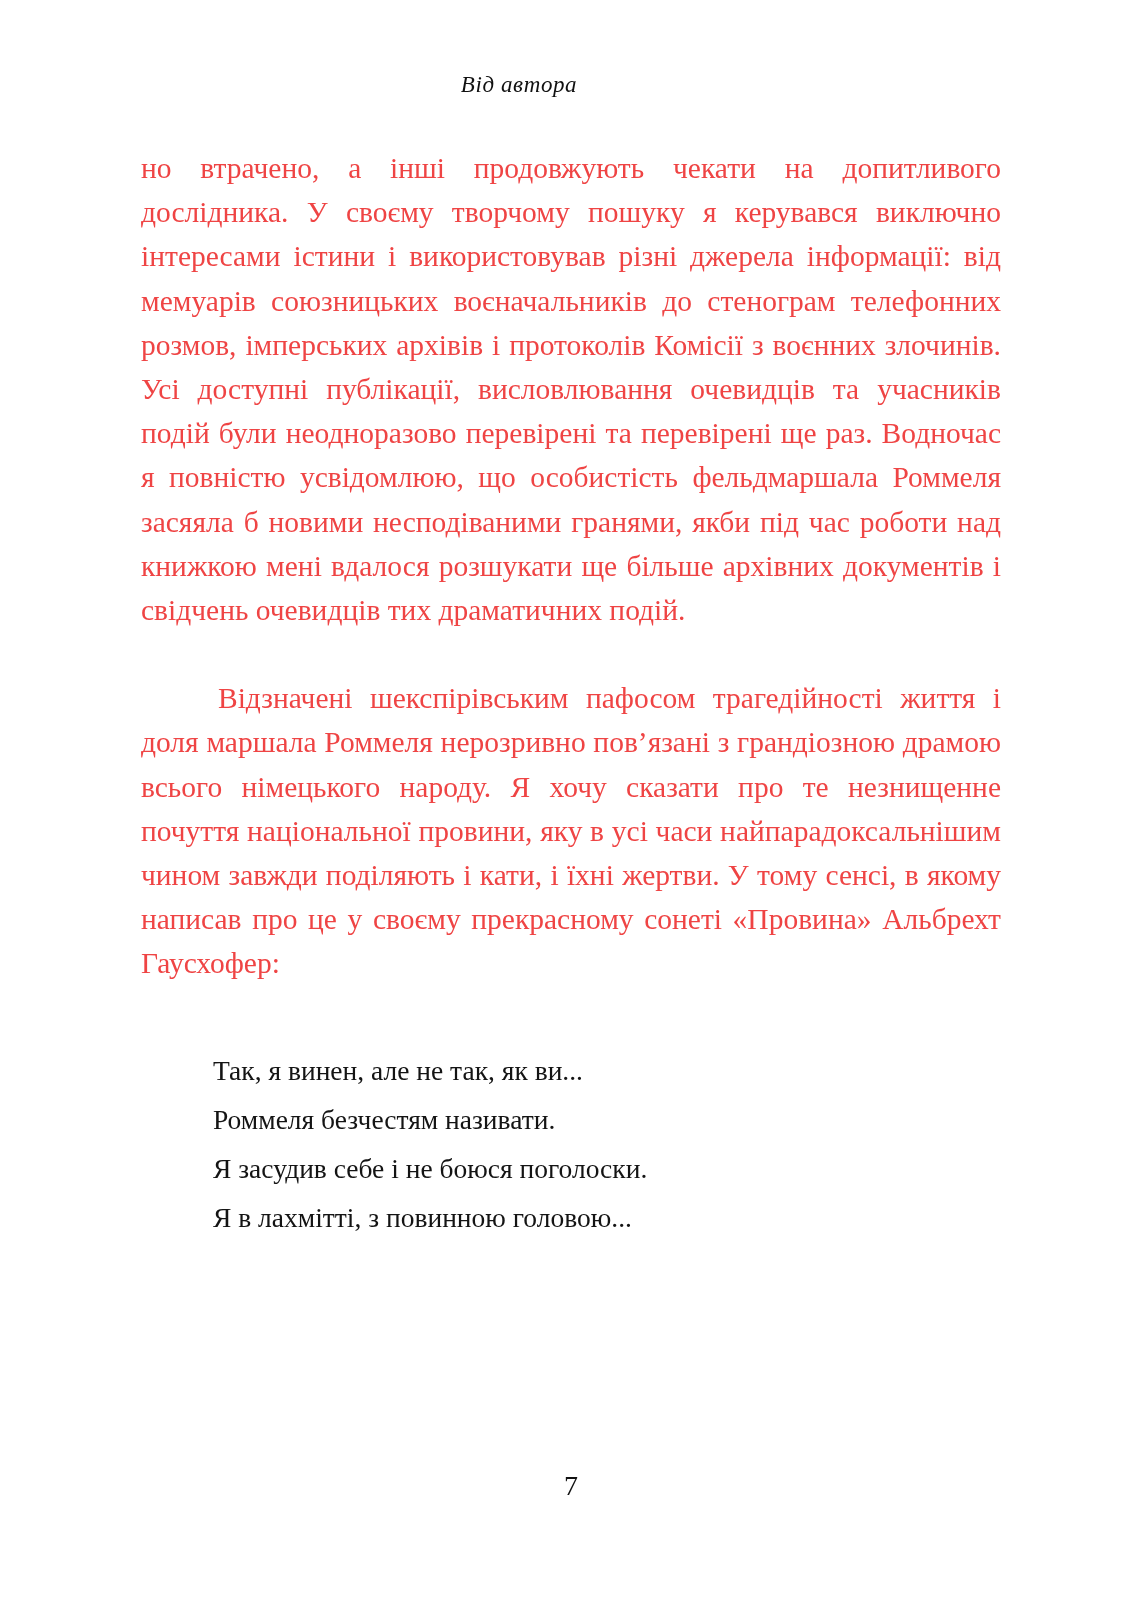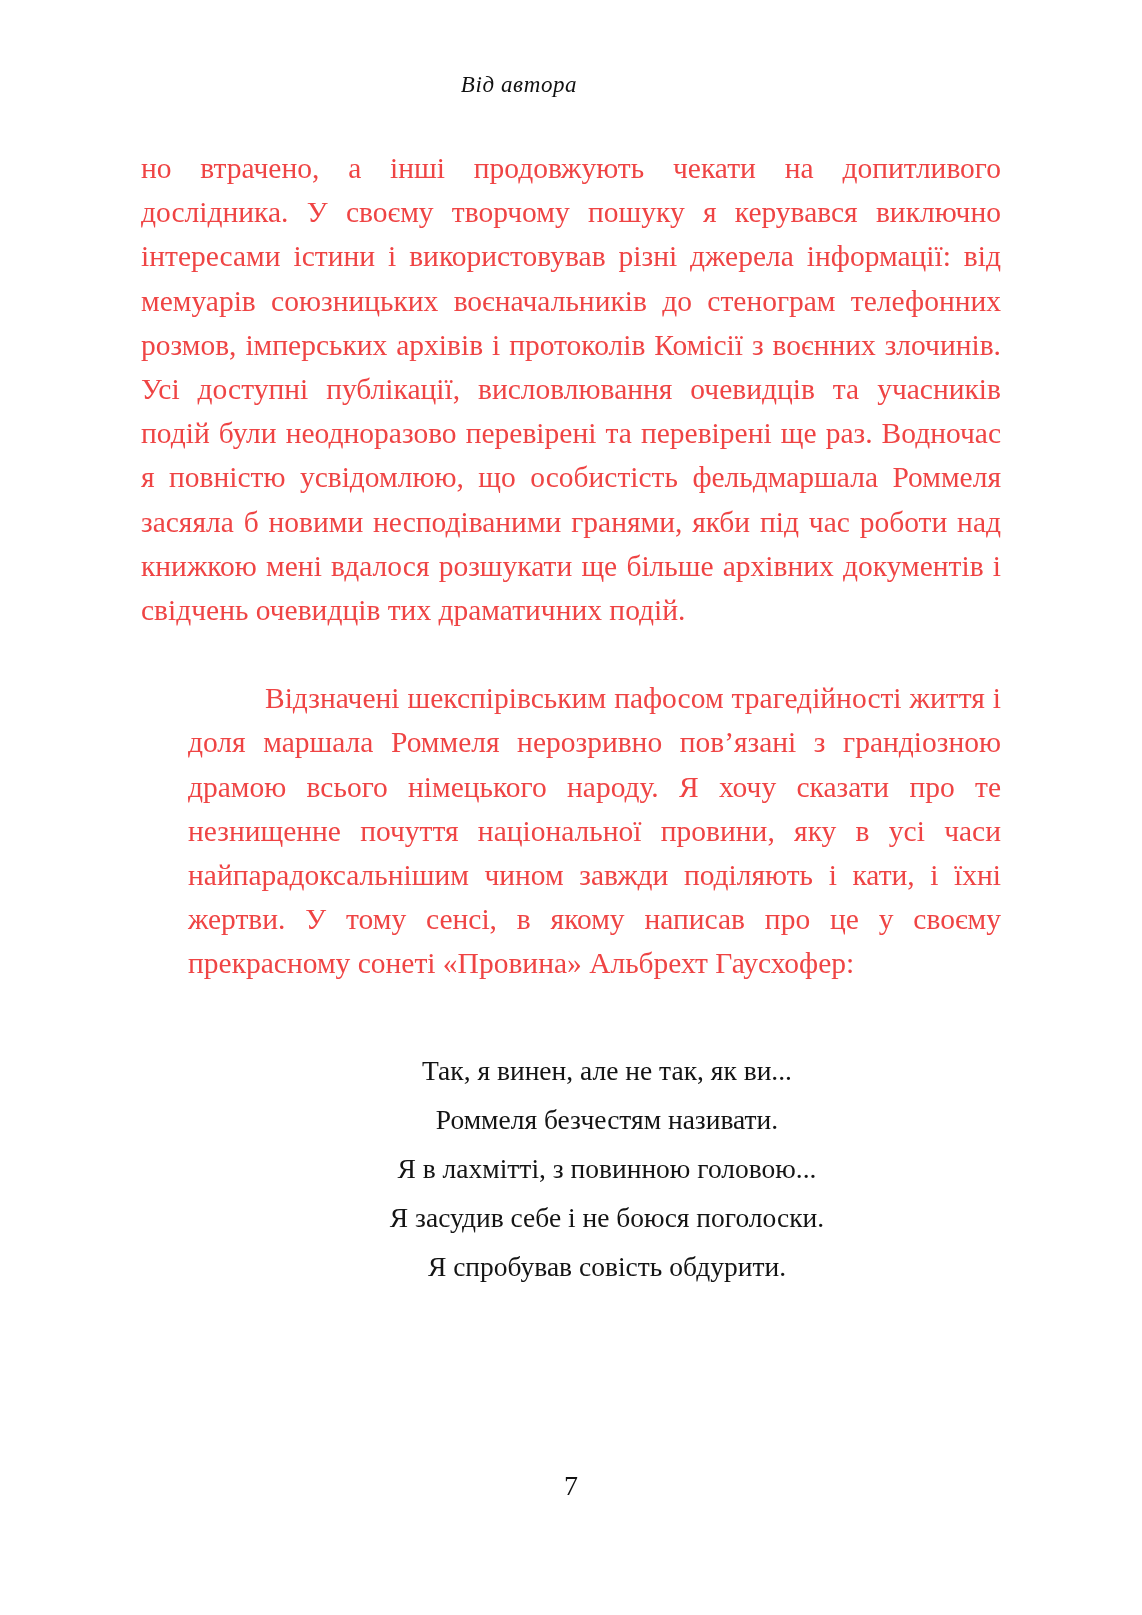--- a/index.html
+++ b/index.html
@@ -41,34 +41,32 @@
     margin: 0;
     text-align: justify;
     text-justify: inter-word;
     font-size: 29.5px;
     line-height: 44.2px;
     color: #ef4444;
     hyphens: manual;
   }
   .body-par.indent {
     text-indent: 77px;
-    margin-left: 47px;
   }
   .par-gap {
     height: 44px;
   }
   .verse {
     margin: 0;
     padding: 0;
     list-style: none;
   }
   .verse-block {
     margin-top: 60px;
     margin-left: 72px;
-    text-align: center;
   }
   .verse-line {
     font-size: 27.5px;
     line-height: 49px;
     color: #141414;
     white-space: nowrap;
   }
   .fn-ref {
     font-size: 0.56em;
     vertical-align: super;
@@ -105,30 +103,27 @@
         <div class="verse-line">
           <span>Так, я винен, але не так, як ви...</span><span class="fn-ref"></span>
         </div>
 
 
         <div class="verse-line">
           <span>Роммеля безчестям називати.</span><span class="fn-ref"></span>
         </div>
 
         <div class="verse-line">
-          <span>Я в лахмітті, з повинною головою...</span><span class="fn-ref"></span>
-        </div>
-
-        <div class="verse-line">
           <span>Я засудив себе і не боюся поголоски.</span><span class="fn-ref"></span>
         </div>
 
         <div class="verse-line">
-          <span>Я спробував совість обдурити.</span><span class="fn-ref"></span>
+          <span>Я в лахмітті, з повинною головою...</span><span class="fn-ref"></span>
         </div>
+
 
 
       </div>
     </div>
 
   </div>
 
   <div class="folio">7</div>
 
 </div>

